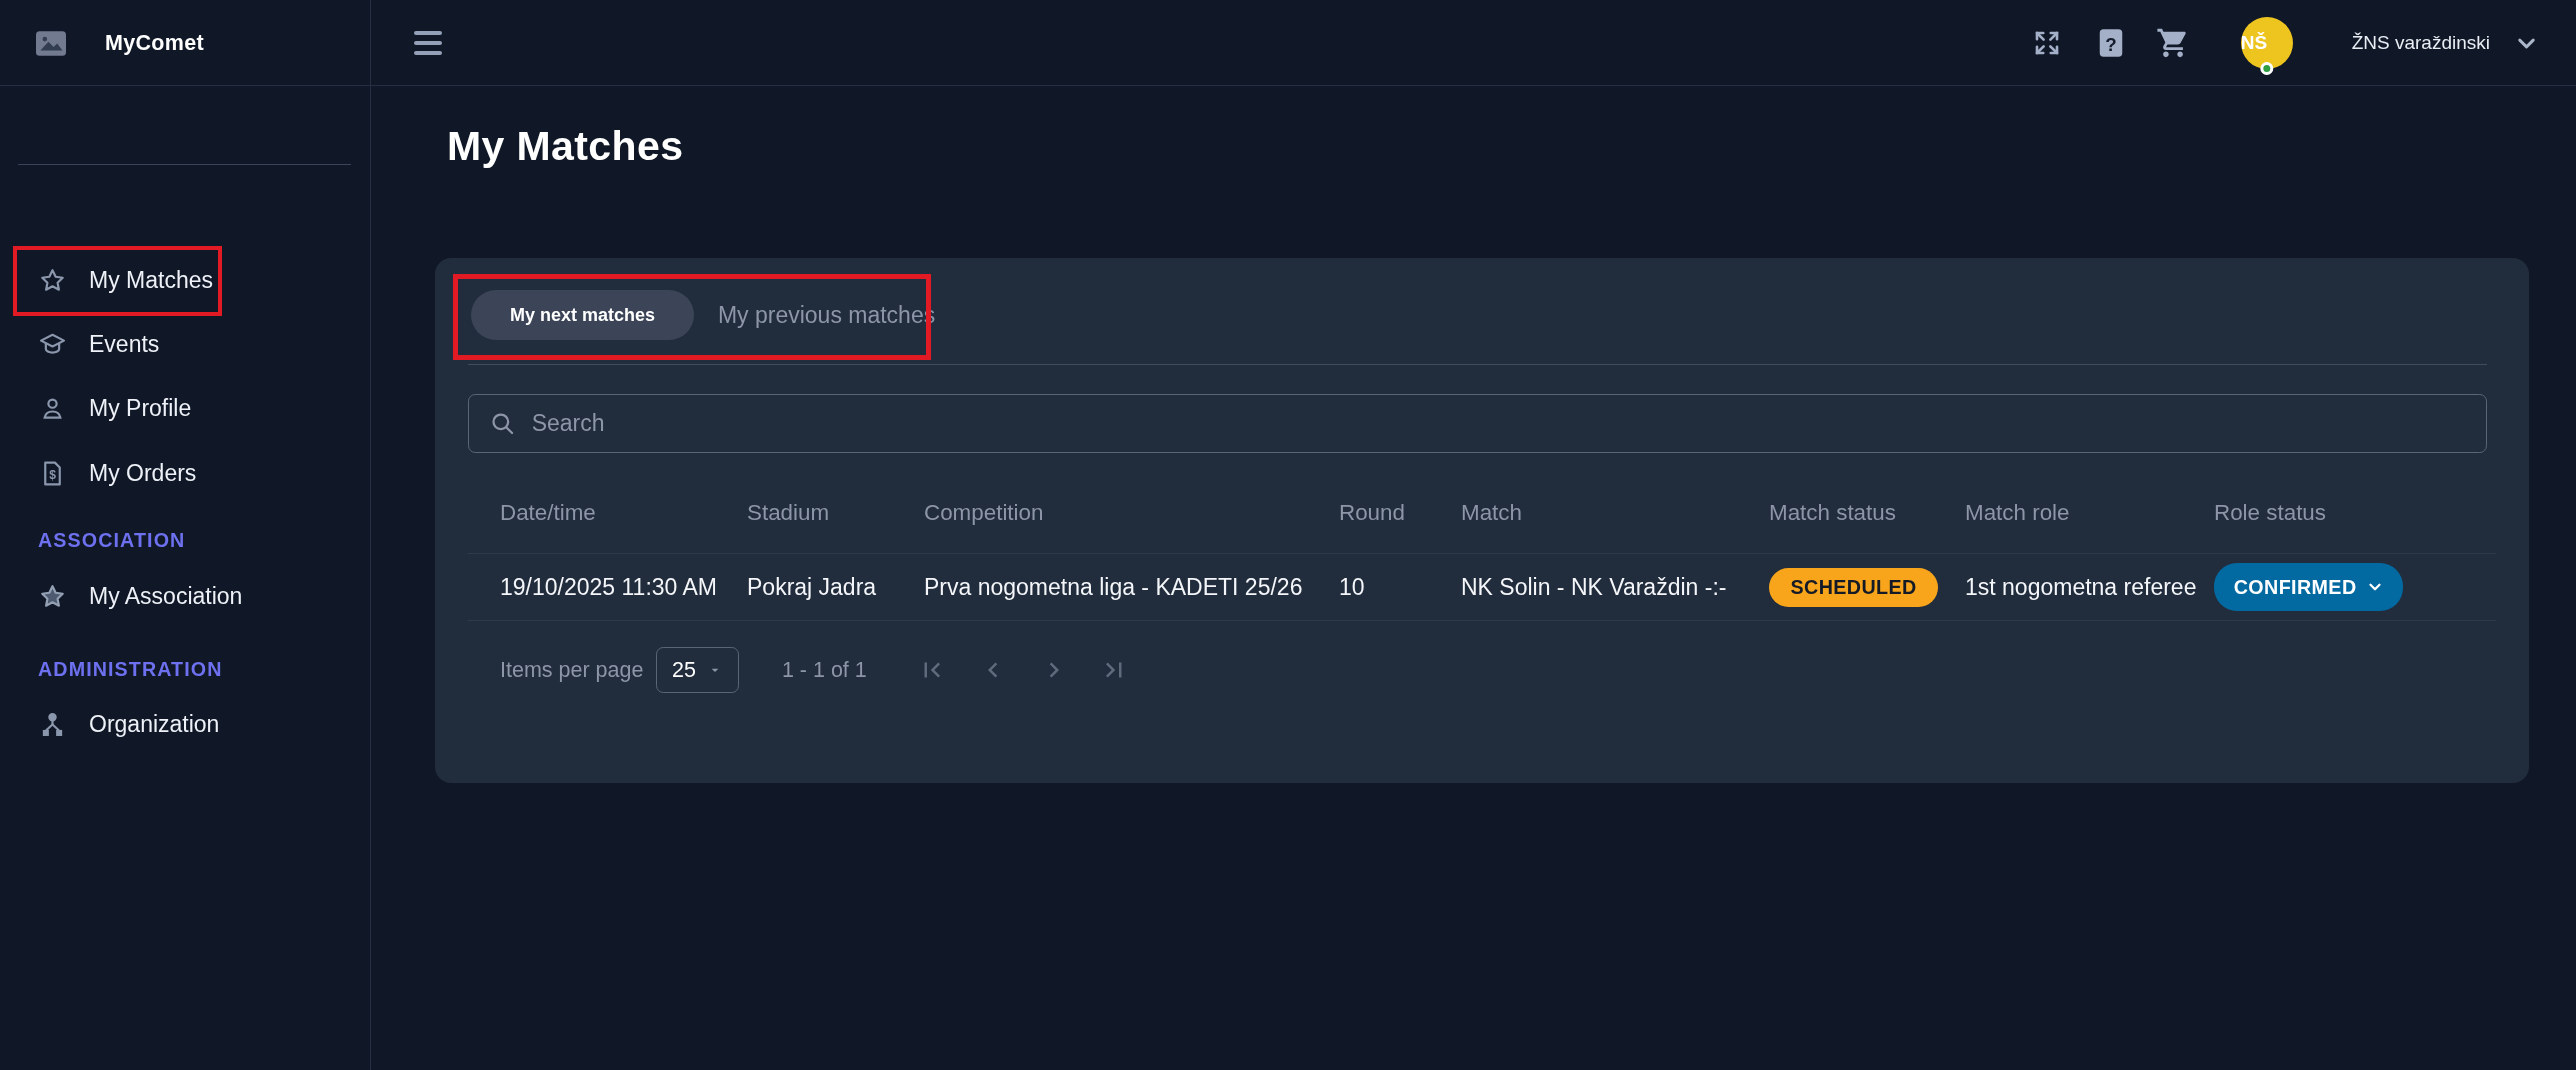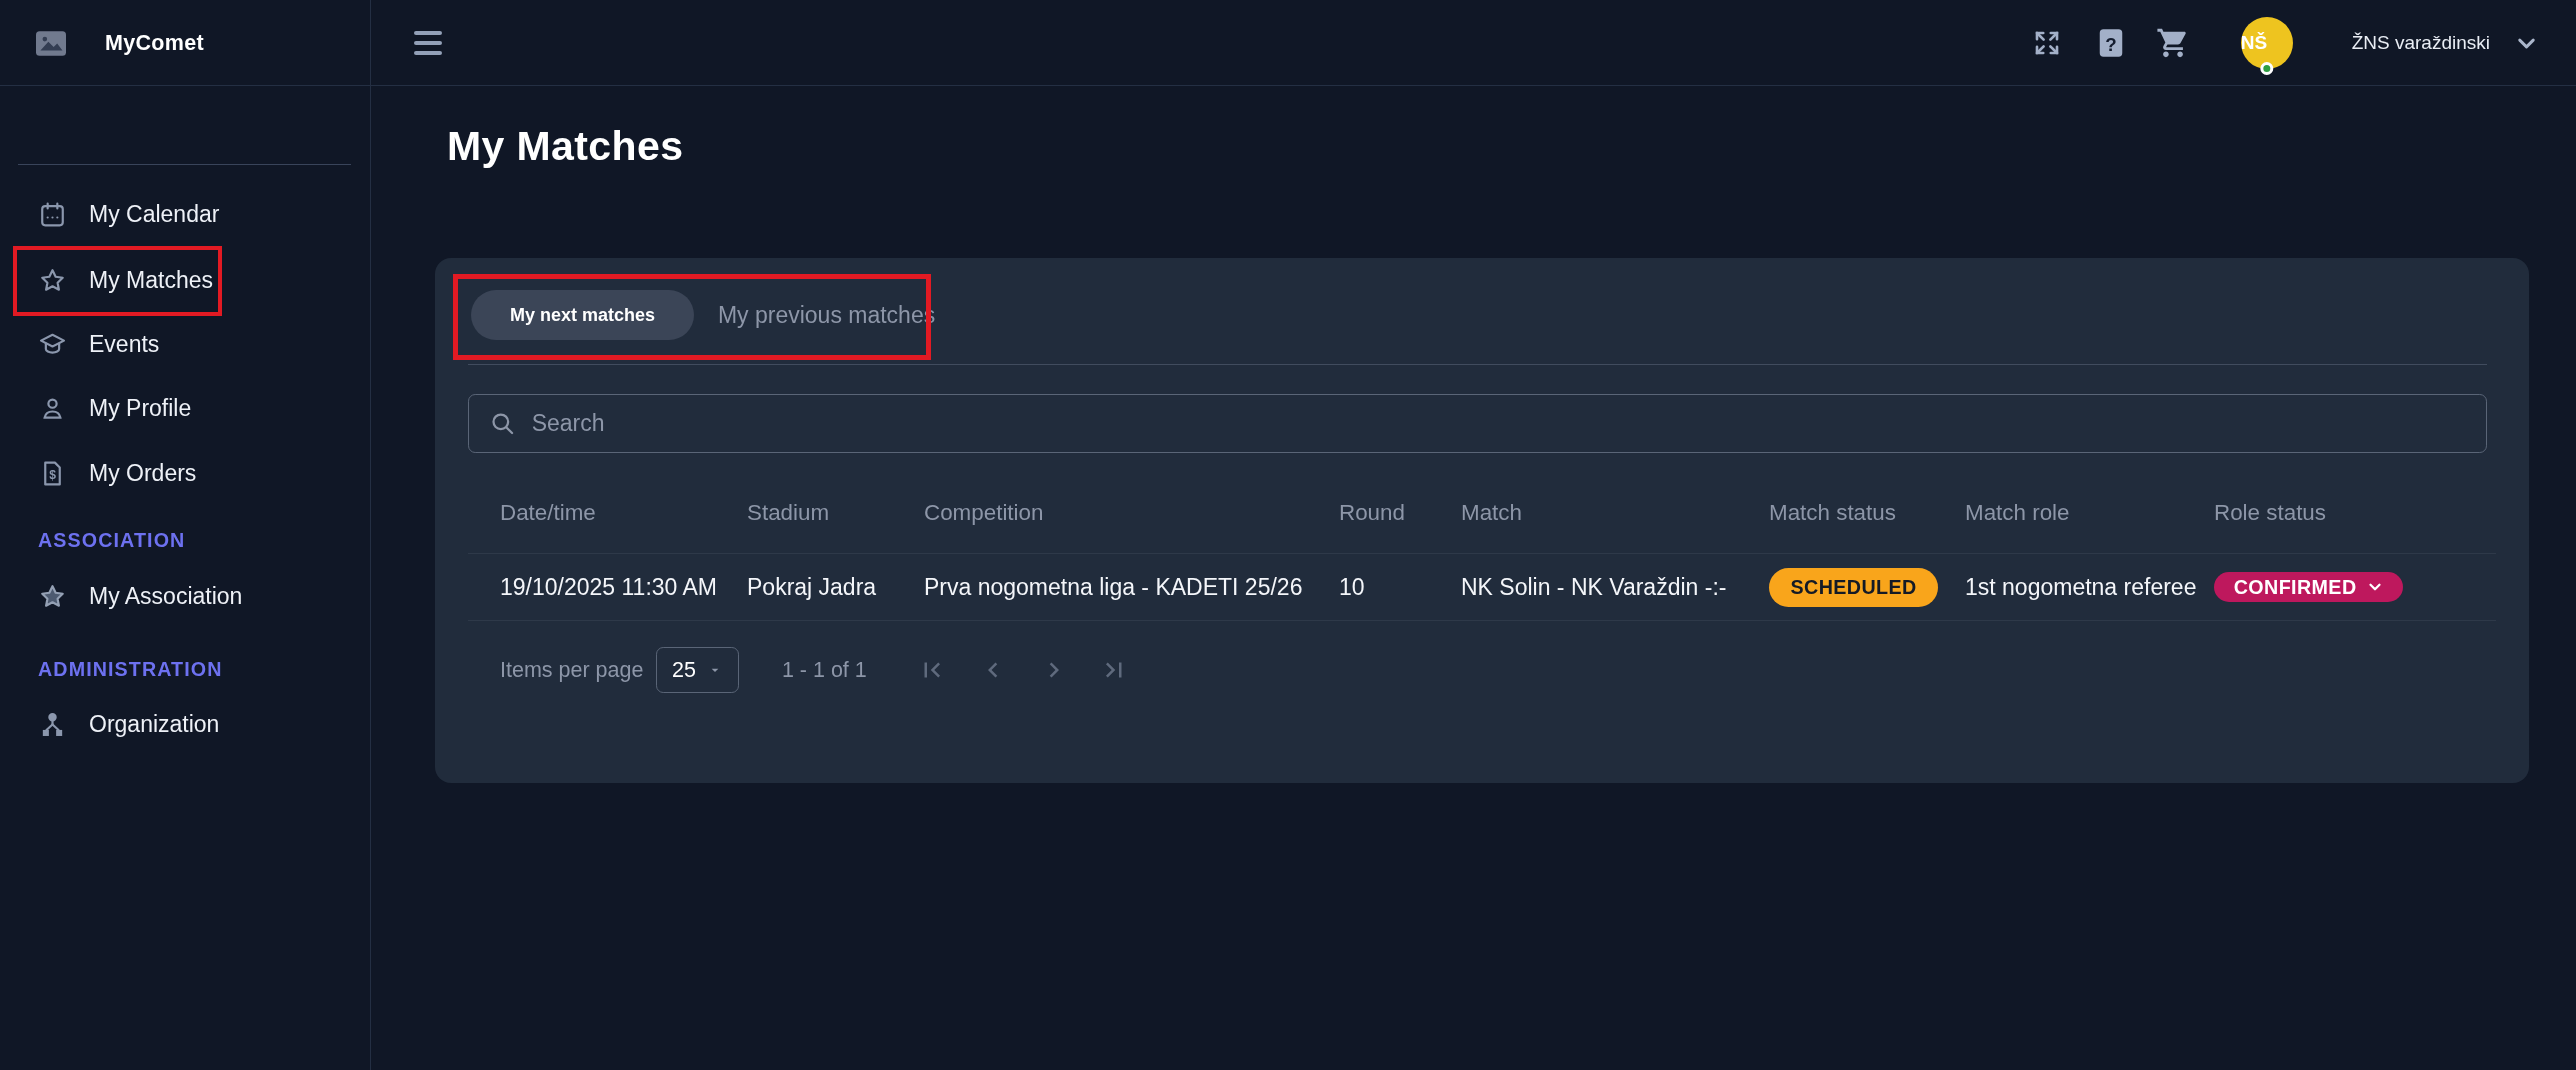--- a/index.html
+++ b/index.html
@@ -70,21 +70,21 @@
   .trow { display:grid; grid-template-columns:279px 177px 415px 122px 308px 196px 249px 1fr; align-items:center; }
   .thead { height:80px; }
   .thead .cell { font-size:22.4px; color:#8d96a8; }
   .tbody-row { height:68px; border-top:0.9px solid #2e3949; border-bottom:0.9px solid #2e3949; cursor:pointer; }
   .tbody-row .cell { font-size:23px; color:#f4f6fa; }
   .cell:first-child { padding-left:32px; }
 
   .badge { display:inline-flex; align-items:center; justify-content:center; gap:9px;
     font-weight:bold; font-size:19.7px; letter-spacing:0.4px; border-radius:23px; }
   .badge-scheduled { background:#f9a51b; color:#141a26; height:39px; padding:0 21.5px; border-radius:19.7px; }
-  .badge-confirmed { background:#be185d; color:#fff; height:30px; padding:0 19.7px; cursor:pointer; }
+  .badge-confirmed { background:#0369a1; color:#fff; height:48px; padding:0 19.7px; cursor:pointer; }
 
   .pagination { position:absolute; left:33px; top:385px; width:2028px; height:54px; display:flex; align-items:center; color:#8d96a8; }
   .pp-label { margin-left:32px; font-size:21.5px; }
   .pp-select { margin-left:12.5px; width:83px; height:46px; border:0.9px solid #5a6577; border-radius:7.2px;
     display:flex; align-items:center; justify-content:center; gap:10.7px; cursor:pointer; }
   .pp-value { font-size:21.5px; color:#fff; }
   .pp-caret { color:#8d96a8; }
   .pp-range { margin-left:43px; font-size:21.5px; }
   .pager { display:flex; align-items:center; margin-left:45px; }
   .pager-btn { width:41px; height:41px; display:flex; align-items:center; justify-content:center;
@@ -149,33 +149,20 @@
             <polyline points="6 9 12 15 18 9"></polyline>
           </svg>
         </span>
       </span>
     </div>
   </div>
 
   <div class="sidebar">
     <div class="side-divider"></div>
 
-    <div class="nav-item" style="top:182px;">
-      <span class="nicon">
-        <svg width="29" height="29" viewBox="0 0 24 24" fill="none" stroke="currentColor" stroke-width="1.8" stroke-linecap="round">
-          <rect x="3.5" y="5" width="17" height="16" rx="2.5"></rect>
-          <line x1="8" y1="3" x2="8" y2="7"></line>
-            <line x1="16" y1="3" x2="16" y2="7"></line>
-          <circle cx="8" cy="14.5" r="0.9" fill="currentColor" stroke="none"></circle>
-          <circle cx="12" cy="14.5" r="0.9" fill="currentColor" stroke="none"></circle>
-          <circle cx="16" cy="14.5" r="0.9" fill="currentColor" stroke="none"></circle>
-        </svg>
-      </span>
-      <span class="nlabel">My Calendar</span>
-    </div>
 
     <div class="nav-item" style="top:248px;">
       <span class="nicon">
         <svg width="29" height="29" viewBox="0 0 24 24" fill="none" stroke="currentColor" stroke-width="1.8" stroke-linejoin="round">
           <path d="M12 3.5l2.6 5.4 5.9.8-4.3 4.1 1.1 5.8L12 16.8l-5.3 2.8 1.1-5.8-4.3-4.1 5.9-.8z"></path>
         </svg>
       </span>
       <span class="nlabel">My Matches</span>
     </div>
 

